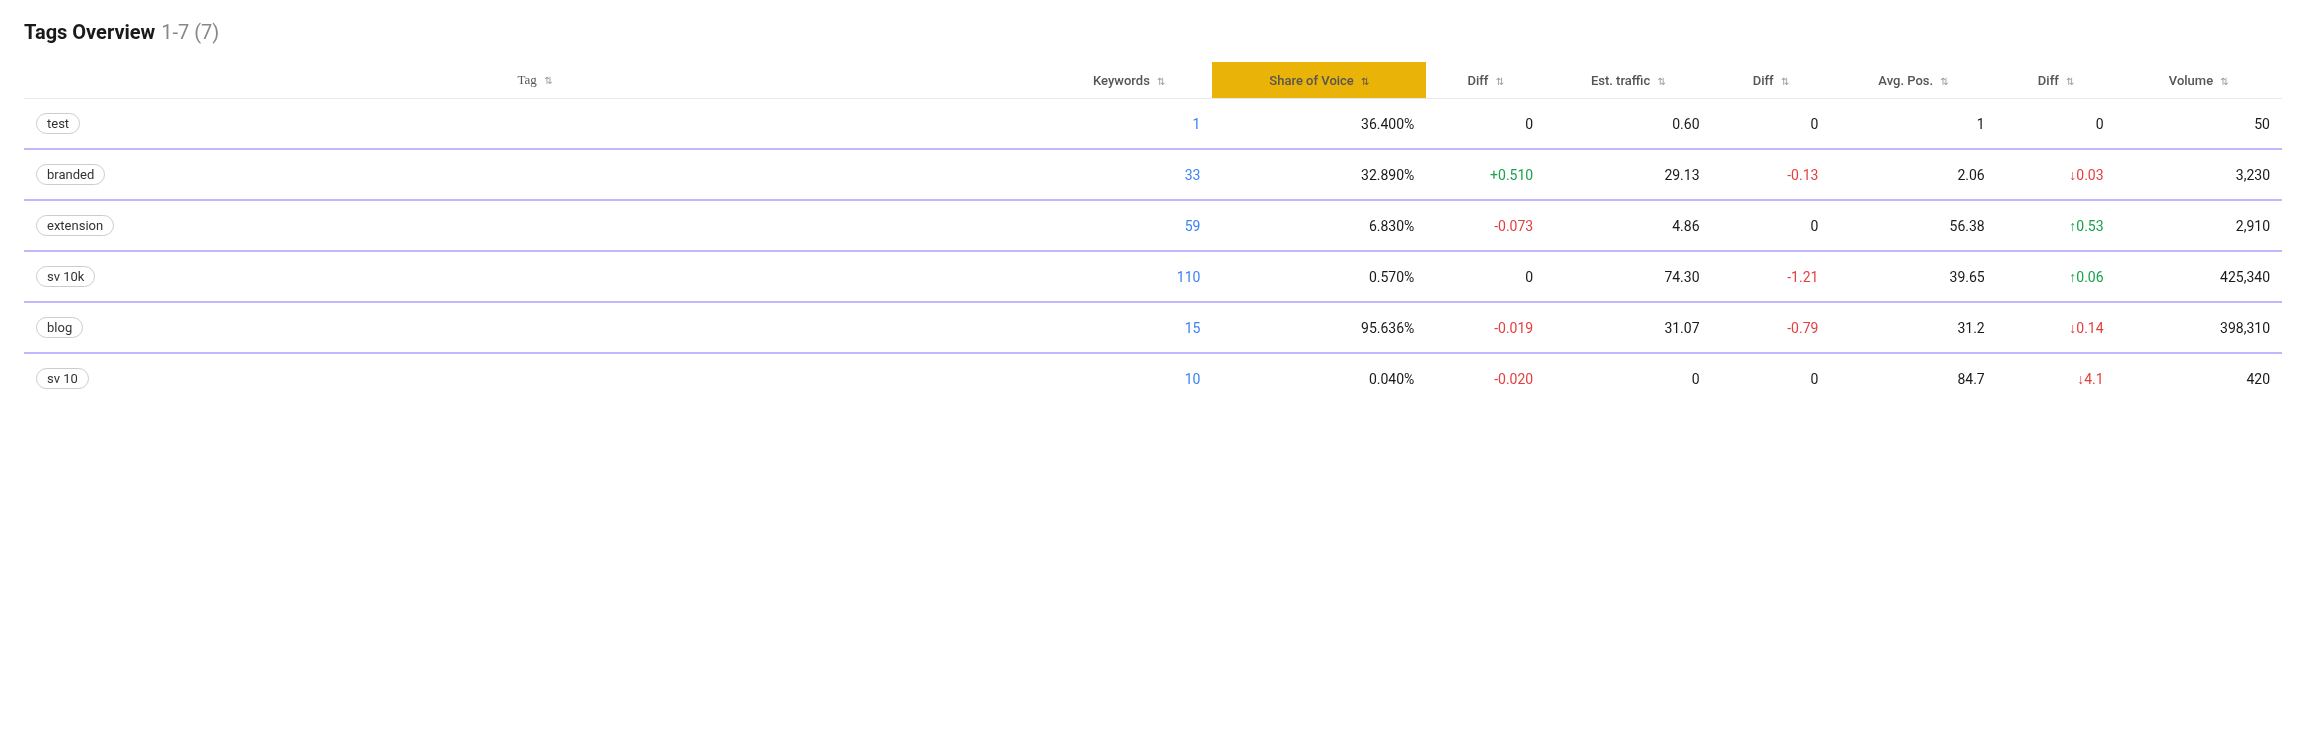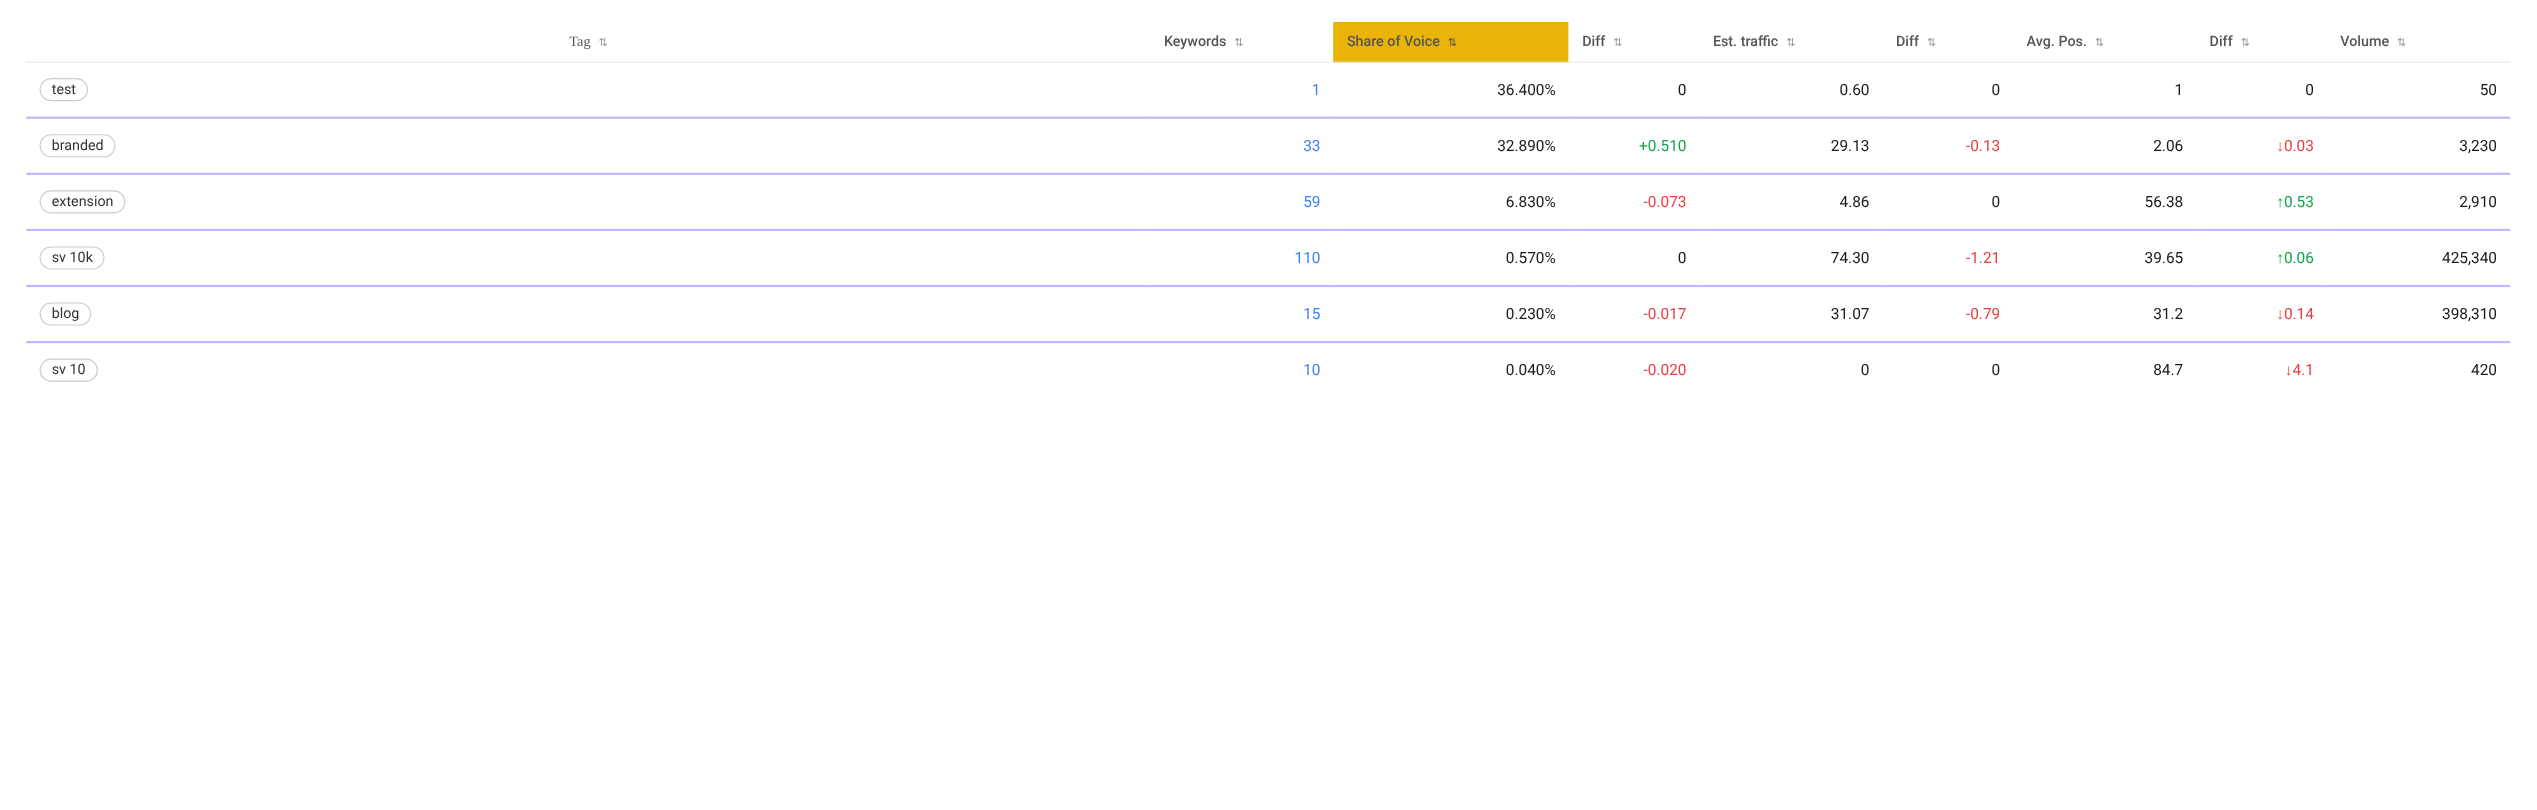--- a/index.html
+++ b/index.html
@@ -57,21 +57,21 @@
 
     thead tr {
       border-bottom: 1px solid #e8e8e8;
     }
 
     th {
       padding: 10px 12px;
       font-size: 13px;
       font-weight: 500;
       color: #555;
-      text-align: left;
+      text-align: center;
       white-space: nowrap;
       background: #fff;
     }
 
     th:first-child {
       text-align: center;
       font-family: Liberation Serif, serif;
     }
 
     th.sorted {
@@ -128,20 +128,24 @@
     }
 
     .diff-negative {
       color: #e53e3e;
     }
   </style>
 </head>
 <body>
 
 <div class="container">
+  <div class="page-header">
+    <span class="page-title-main">Tags Overview</span>
+    <span class="page-title-range">1-7 (7)</span>
+  </div>
 
   <table>
     <colgroup>
       <col>
         <col>
         <col>
         <col>
         <col>
         <col>
         <col>
@@ -229,22 +233,22 @@
           <td>0</td>
           <td>74.30</td>
           <td class="diff-negative">-1.21</td>
           <td>39.65</td>
           <td class="diff-positive">↑0.06</td>
           <td>425,340</td>
         </tr>
         <tr>
           <td><span class="tag-badge">blog</span></td>
           <td><a class="link-blue" href="#">15</a></td>
-          <td>0.230%</td>
-          <td class="diff-negative">-0.017</td>
+          <td>95.636%</td>
+          <td class="diff-negative">-0.019</td>
           <td>31.07</td>
           <td class="diff-negative">-0.79</td>
           <td>31.2</td>
           <td class="diff-negative">↓0.14</td>
           <td>398,310</td>
         </tr>
         <tr>
           <td><span class="tag-badge">sv 10</span></td>
           <td><a class="link-blue" href="#">10</a></td>
           <td>0.040%</td>

